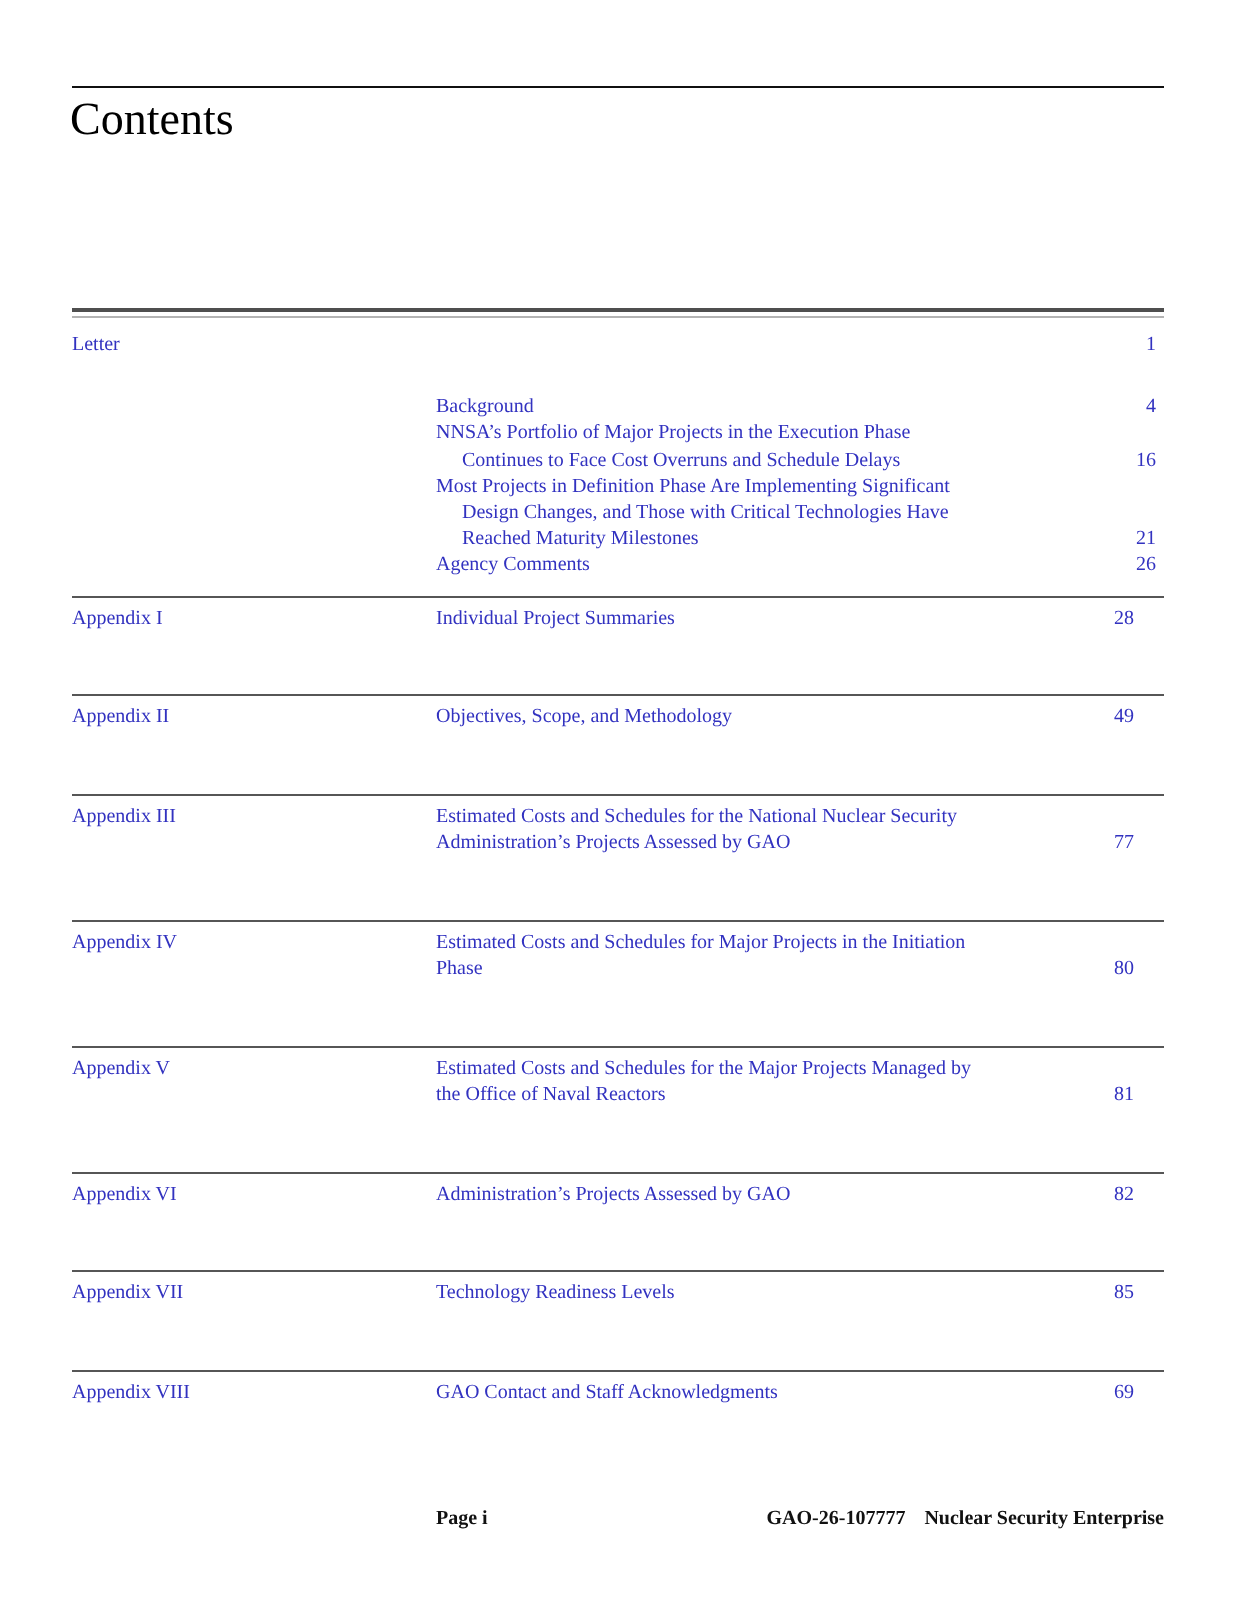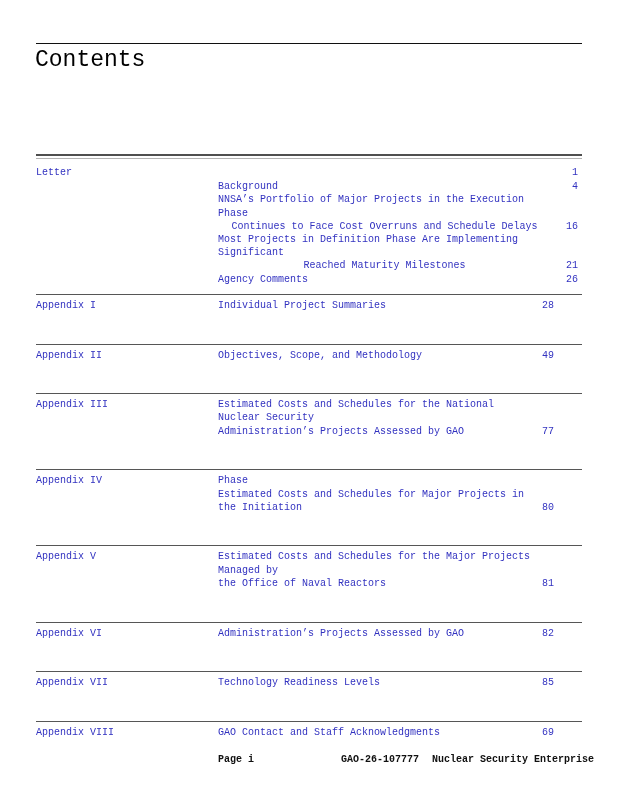--- a/index.html
+++ b/index.html
@@ -1,21 +1,21 @@
 <!DOCTYPE html>
 <html><head>
 <meta charset="utf-8">
 <style>
   html, body { margin: 0; padding: 0; background: #ffffff; }
   .page {
     position: relative;
     width: 618px;
     height: 800px;
     background: #ffffff;
-    font-family: Liberation Mono, monospace;
+    font-family: Liberation Serif, serif;
     overflow: hidden;
   }
 
   
   .top-rule {
     position: absolute;
     left: 36px;
     top: 43px;
     width: 546px;
     height: 0;
@@ -52,60 +52,60 @@
     gap: 48px;
   }
   .letter-label { flex: 1; }
   .pagenum {
     width: 40px;
     text-align: right;
     padding-right: 4px;
   }
   .letter-entries {
     margin-left: 182px;
-    margin-top: 1px;
+    margin-top: 18px;
     margin-bottom: 8px;
   }
   .entry {
     display: flex;
     align-items: flex-end;
     cursor: pointer;
   }
   .entry-lines { flex: 1; }
-  .line-cont { padding-left: 13px; text-align: center; }
+  .line-cont { padding-left: 13px; }
 
   .appx-rule { border-top: 1px solid #565656; }
   .appx-row {
     display: grid;
     grid-template-columns: 182px 1fr 40px;
     padding-top: 4px;
     margin-bottom: 31.5px;
     align-items: start;
     cursor: pointer;
   }
   .appx-page {
-    text-align: left;
+    text-align: center;
     padding-right: 4px;
     align-self: end;
   }
 
   
   .footer {
     position: absolute;
     top: 755px;
     left: 0;
     width: 618px;
     height: 12px;
     font-size: 10px;
     line-height: 10px;
     font-weight: bold;
     color: #111111;
   }
   .footer-page { position: absolute; left: 218px; top: 0; }
-  .footer-report { position: absolute; right: 24px; top: 0; white-space: nowrap; }
+  .footer-report { position: absolute; right: 36px; top: 0; white-space: nowrap; }
   .footer-report-title { margin-left: 7px; }
 </style>
 </head>
 <body>
 
 <div class="page">
 
   <div class="top-rule"></div>
   <div class="doc-title">Contents</div>
 
@@ -128,20 +128,21 @@
       <div class="entry">
         <div class="entry-lines">
           <div>NNSA’s Portfolio of Major Projects in the Execution Phase</div>
           <div class="line-cont">Continues to Face Cost Overruns and Schedule Delays</div>
         </div>
         <span class="pagenum">16</span>
       </div>
       <div class="entry">
         <div class="entry-lines">
           <div>Most Projects in Definition Phase Are Implementing Significant</div>
+          <div class="line-cont">Design Changes, and Those with Critical Technologies Have</div>
           <div class="line-cont">Reached Maturity Milestones</div>
         </div>
         <span class="pagenum">21</span>
       </div>
       <div class="entry">
         <div class="entry-lines">
           <div>Agency Comments</div>
         </div>
         <span class="pagenum">26</span>
       </div>
@@ -179,22 +180,22 @@
         </div>
         <div class="pagenum appx-page">77</div>
       </div>
     </div>
 
     <div>
       <div class="appx-rule"></div>
       <div class="appx-row">
         <div>Appendix IV</div>
         <div>
+          <div>Estimated Costs and Schedules for Major Projects in the Initiation</div>
           <div>Phase</div>
-          <div>Estimated Costs and Schedules for Major Projects in the Initiation</div>
         </div>
         <div class="pagenum appx-page">80</div>
       </div>
     </div>
 
     <div>
       <div class="appx-rule"></div>
       <div class="appx-row">
         <div>Appendix V</div>
         <div>

